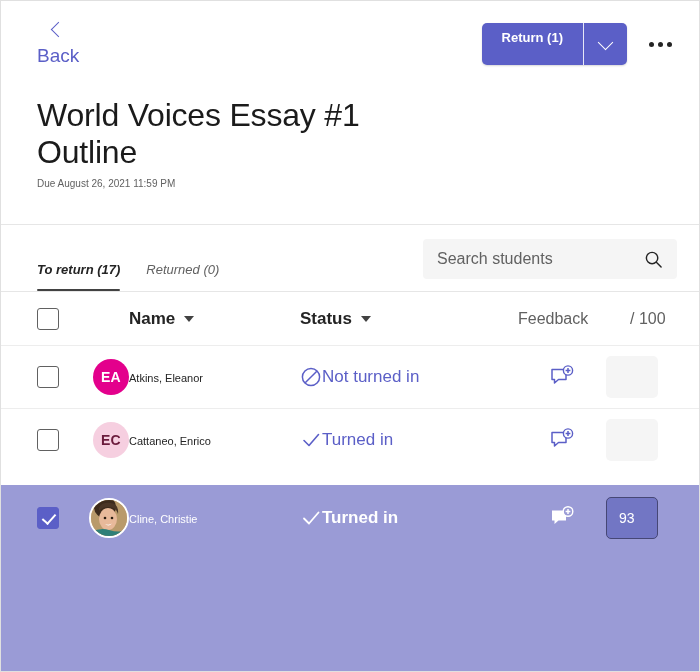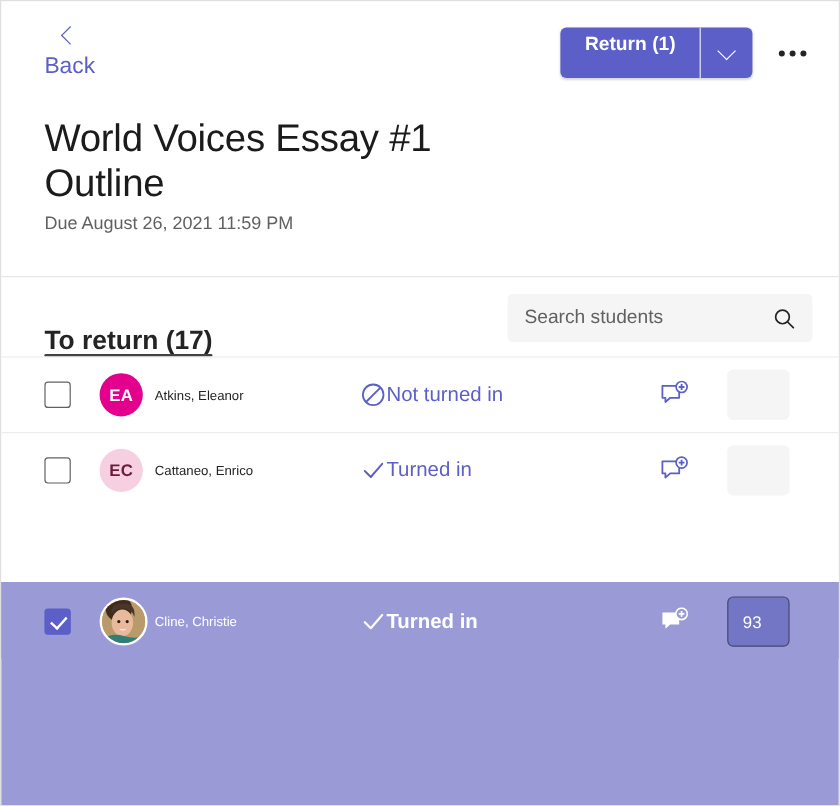--- a/index.html
+++ b/index.html
@@ -50,21 +50,21 @@
   }
   .return-group {
     display: flex;
     border-radius: 5px;
     overflow: hidden;
     background: #5b5fc7;
     box-shadow: 0 1px 2px rgba(0,0,0,0.16);
   }
   .return-btn {
     color: #fff;
-    font-size: 16px;
+    font-size: 13px;
     font-weight: bold;
     padding: 0 20px;
     height: 29px;
     display: flex; align-items: center;
     border: none; background: none;
     cursor: pointer;
     font-family: "Liberation Sans", sans-serif;
   }
   .return-split {
     width: 1px; height: 42px;
@@ -104,48 +104,50 @@
   .page-title {
     font-size: 32px;
     font-weight: normal;
     line-height: 1.16;
     color: #1b1b1b;
     letter-spacing: -0.2px;
     max-width: 340px;
   }
   .due-line {
     margin-top: 7px;
-    font-size: 15px;
+    font-size: 10px;
     color: #616161;
   }
 
   
   .header-divider {
     margin-top: 35px;
     height: 1px;
     background: #e6e6e6;
   }
 
   
   .tabrow {
     height: 66px;
     display: flex;
     align-items: center;
     padding: 0 22px 0 36px;
     position: relative;
   }
   .tabs { display: flex; align-items: flex-end; height: 100%; gap: 26px; }
   .tab {
-    font-size: 22px;
+    font-size: 13px;
     color: #616161;
+    padding-bottom: 14px;
     padding-top: 24px;
     cursor: pointer;
     position: relative;
     background: none; border: none;
     font-family: "Liberation Sans", sans-serif;
+    font-style: italic;
   }
   .tab.active { color: #242424; font-weight: bold; }
   .tab.active::after {
     content: "";
     position: absolute;
     left: 0; right: 0; bottom: 0;
     height: 2.5px;
     background: #424242;
     border-radius: 2px;
   }
@@ -183,21 +185,21 @@
     height: 54px;
     border-top: 1px solid #e6e6e6;
     border-bottom: none;
   }
   .row.selected {
     background: #9a9bd6;
     border-top: 1px solid #9a9bd6;
     height: 64px;
   }
   .c-check { width: 46px; flex: 0 0 46px; display: flex; align-items: center; }
-  .c-avatar { width: 46px; flex: 0 0 46px; display: flex; align-items: center; }
+  .c-avatar { width: 46px; flex: 0 0 46px; display: flex; align-items: center; justify-content: flex-end; }
   .c-name { flex: 1 1 auto; min-width: 0; }
   .c-status { width: 218px; flex: 0 0 218px; display: flex; align-items: center; }
   .c-feedback { width: 88px; flex: 0 0 88px; display: flex; align-items: center; justify-content: center; }
   .c-points { width: 93px; flex: 0 0 93px; display: flex; align-items: center; }
 
   .head .c-name { font-size: 17px; font-weight: bold; color: #242424; display: flex; align-items: center; gap: 9px; }
   .head .c-status { font-size: 17px; font-weight: bold; color: #242424; gap: 9px; }
   .head .c-feedback { font-size: 16px; color: #616161; justify-content: flex-start; width: 112px; flex: 0 0 112px; }
   .head .c-points { font-size: 16px; color: #616161; width: 69px; flex: 0 0 69px; }
   .sort-caret {
@@ -305,32 +307,53 @@
 
   <div class="titleblock">
     <h1 class="page-title">World Voices Essay #1 Outline</h1>
     <div class="due-line">Due August 26, 2021 11:59 PM</div>
   </div>
   <div class="header-divider"></div>
 
   <div class="tabrow">
     <div class="tabs">
       <button class="tab active">To return (17)</button>
+      <button class="tab">Returned (0)</button>
     </div>
     <div class="searchbox">
       <input type="text" placeholder="Search students" style="">
       <svg class="search-icon" viewBox="0 0 20 20">
         <circle cx="8.5" cy="8.5" r="6" fill="none" stroke="#242424" stroke-width="1.5"></circle>
         <line x1="13" y1="13" x2="18" y2="18" stroke="#242424" stroke-width="1.5" stroke-linecap="round"></line>
       </svg>
     </div>
   </div>
 
   <div class="table">
 
+    <div class="row head">
+      <div class="c-check">
+        <div class="checkbox"></div>
+      </div>
+      <div class="c-avatar"></div>
+      <div class="c-name">
+        <span>Name</span>
+        <span class="sort-caret"></span>
+      </div>
+      <div class="c-status">
+        <span>Status</span>
+        <span class="sort-caret"></span>
+      </div>
+      <div class="c-feedback">
+        <span>Feedback</span>
+      </div>
+      <div class="c-points">
+        <span>/ 100</span>
+      </div>
+    </div>
 
     <div class="row">
       <div class="c-check">
         <div class="checkbox"></div>
       </div>
       <div class="c-avatar">
         <div class="avatar" style="background:#e3008c;color:#fff">EA</div>
       </div>
       <div class="c-name">
         <span class="name-text">Atkins, Eleanor</span>

